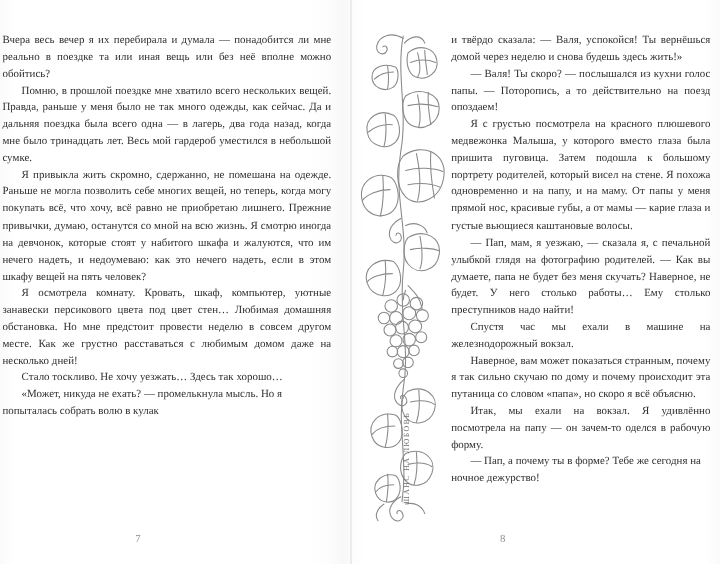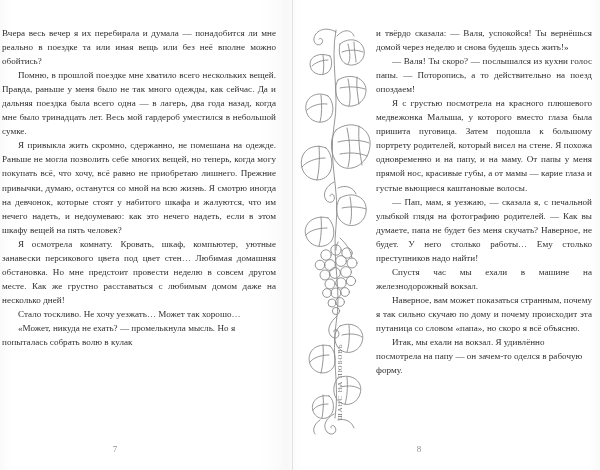--- a/index.html
+++ b/index.html
@@ -140,34 +140,35 @@
 <body>
 
 <div class="book">
 
   <div class="page page-left">
     <div class="body-text">
       <p class="noindent">Вчера весь вечер я их перебирала и думала — понадобится ли мне реально в поездке та или иная вещь или без неё вполне можно обойтись?</p>
       <p>Помню, в прошлой поездке мне хватило всего нескольких вещей. Правда, раньше у меня было не так много одежды, как сейчас. Да и дальняя поездка была всего одна — в лагерь, два года назад, когда мне было тринадцать лет. Весь мой гардероб уместился в небольшой сумке.</p>
       <p>Я привыкла жить скромно, сдержанно, не помешана на одежде. Раньше не могла позволить себе многих вещей, но теперь, когда могу покупать всё, что хочу, всё равно не приобретаю лишнего. Прежние привычки, думаю, останутся со мной на всю жизнь. Я смотрю иногда на девчонок, которые стоят у набитого шкафа и жалуются, что им нечего надеть, и недоумеваю: как это нечего надеть, если в этом шкафу вещей на пять человек?</p>
       <p>Я осмотрела комнату. Кровать, шкаф, компьютер, уютные занавески персикового цвета под цвет стен… Любимая домашняя обстановка. Но мне предстоит провести неделю в совсем другом месте. Как же грустно расставаться с любимым домом даже на несколько дней!</p>
-      <p>Стало тоскливо. Не хочу уезжать… Может так хорошо…</p>
+      <p>Стало тоскливо. Не хочу уезжать… Здесь так хорошо…</p>
       <p>«Может, никуда не ехать? — промелькнула мысль. Но я попыталась собрать волю в кулак</p>
     </div>
   </div>
 
   <div class="page page-right">
     <div class="body-text">
       <p class="noindent">и твёрдо сказала: — Валя, успокойся! Ты вернёшься домой через неделю и снова будешь здесь жить!»</p>
       <p>— Валя! Ты скоро? — послышался из кухни голос папы. — Поторопись, а то действительно на поезд опоздаем!</p>
       <p>Я с грустью посмотрела на красного плюшевого медвежонка Малыша, у которого вместо глаза была пришита пуговица. Затем подошла к большому портрету родителей, который висел на стене. Я похожа одновременно и на папу, и на маму. От папы у меня прямой нос, красивые губы, а от мамы — карие глаза и густые вьющиеся каштановые волосы.</p>
       <p>— Пап, мам, я уезжаю, — сказала я, с печальной улыбкой глядя на фотографию родителей. — Как вы думаете, папа не будет без меня скучать? Наверное, не будет. У него столько работы… Ему столько преступников надо найти!</p>
       <p>Спустя час мы ехали в машине на железнодорожный вокзал.</p>
       <p>Наверное, вам может показаться странным, почему я так сильно скучаю по дому и почему происходит эта путаница со словом «папа», но скоро я всё объясню.</p>
       <p>Итак, мы ехали на вокзал. Я удивлённо посмотрела на папу — он зачем-то оделся в рабочую форму.</p>
+      <p>— Пап, а почему ты в форме? Тебе же сегодня на ночное дежурство!</p>
     </div>
   </div>
 
   <div class="ornament">
     <svg viewBox="0 0 78 420" xmlns="http://www.w3.org/2000/svg" fill="none" stroke="#8a8a8a" stroke-width="0.9" stroke-linecap="round" stroke-linejoin="round">
 
       <path d="M40 8 C 34 40, 44 70, 38 104 C 32 140, 44 168, 40 204
                C 36 240, 46 268, 40 302 C 35 334, 44 362, 39 396"></path>
 
       <path d="M40 10 C 30 4, 20 8, 18 16 C 17 22, 23 25, 26 21 C 28 18, 25 15, 23 17"></path>

